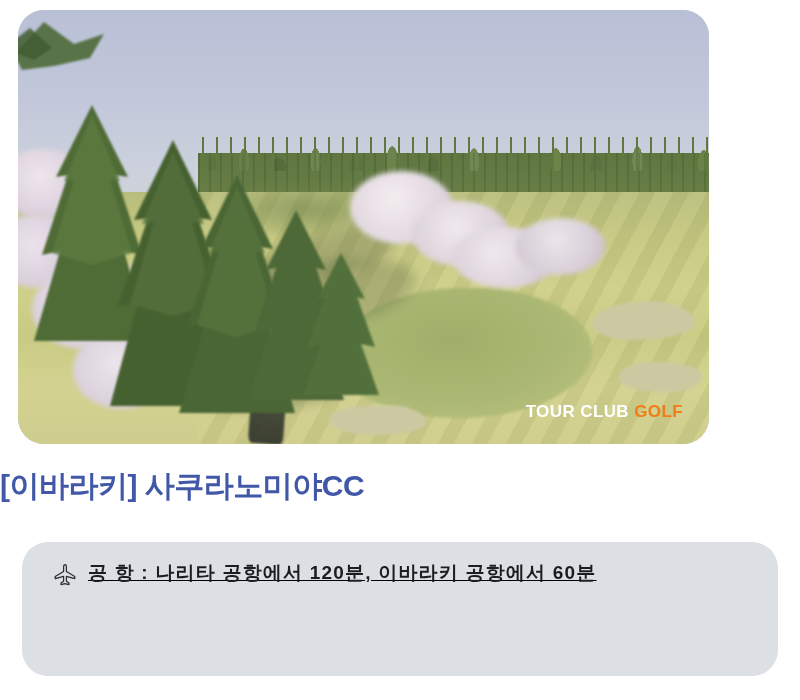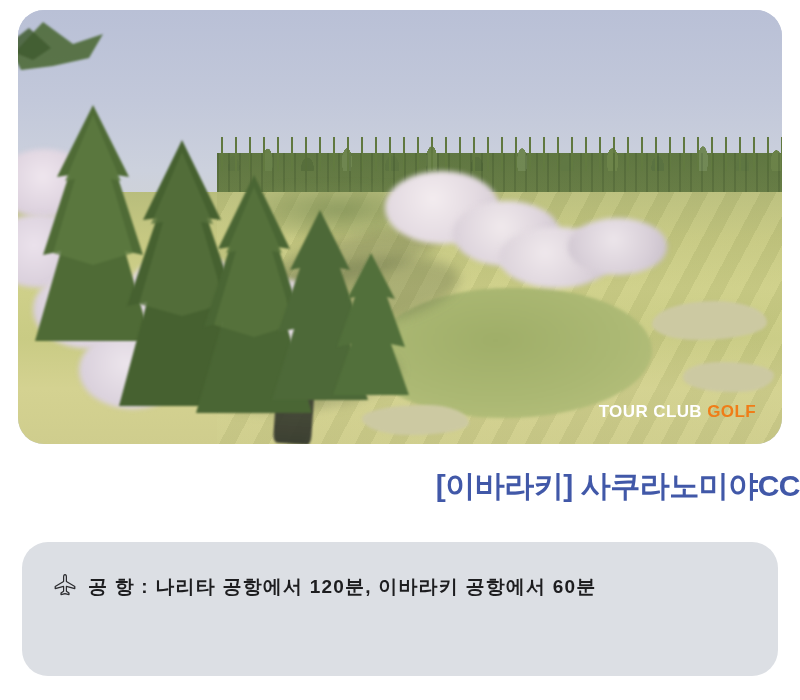--- a/index.html
+++ b/index.html
@@ -19,21 +19,21 @@
     width: 800px;
     height: 700px;
     background: #ffffff;
   }
 
   
   .photo-wrap {
     position: absolute;
     left: 18px;
     top: 10px;
-    width: 764px;
+    width: 691px;
     height: 434px;
     border-radius: 26px;
     overflow: hidden;
     background: #c0c7da;
   }
   .photo {
     position: absolute;
     inset: 0;
     overflow: hidden;
   }
@@ -218,21 +218,21 @@
     white-space: nowrap;
   }
   .wm-white { color: #ffffff; }
   .wm-orange { color: #f07d18; }
 
   
   .title {
     position: absolute;
     left: 0; right: 0;
     top: 466px;
-    text-align: right;
+    text-align: left;
     font-family: "Liberation Sans", "DejaVu Sans", sans-serif;
     font-weight: bold;
     font-size: 30px;
     letter-spacing: -0.5px;
     color: #4158a8;
   }
 
   
   .info-box {
     position: absolute;
@@ -240,23 +240,24 @@
     top: 542px;
     width: 756px;
     height: 134px;
     background: #dcdfe4;
     border-radius: 26px;
     box-sizing: border-box;
     padding: 18px 0 0 28px;
   }
   .info-row {
     display: flex;
-    align-items: flex-end;
+    align-items: flex-start;
     height: 40px;
     margin-bottom: 4px;
+    text-decoration: underline;
   }
   .info-icon {
     width: 30px;
     min-width: 30px;
     height: 30px;
     display: flex;
     align-items: center;
     justify-content: center;
     margin-right: 8px;
   }

